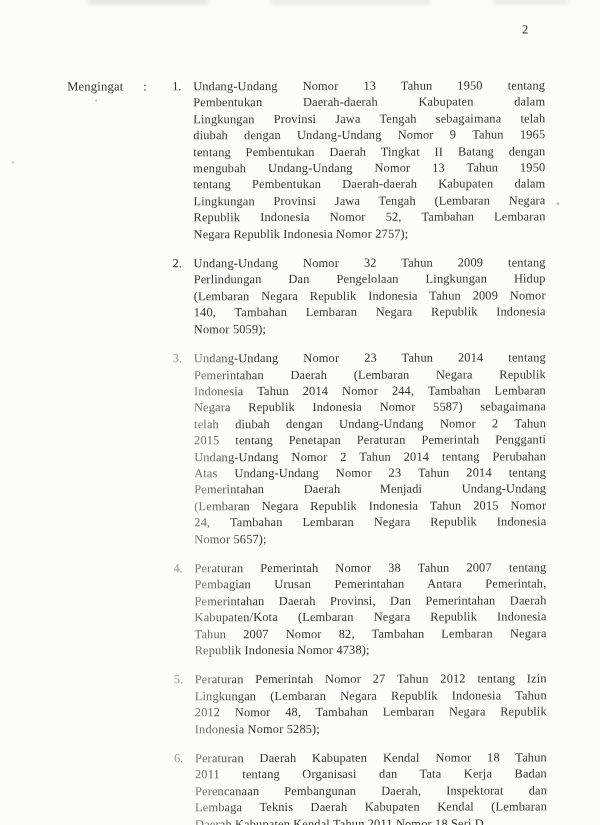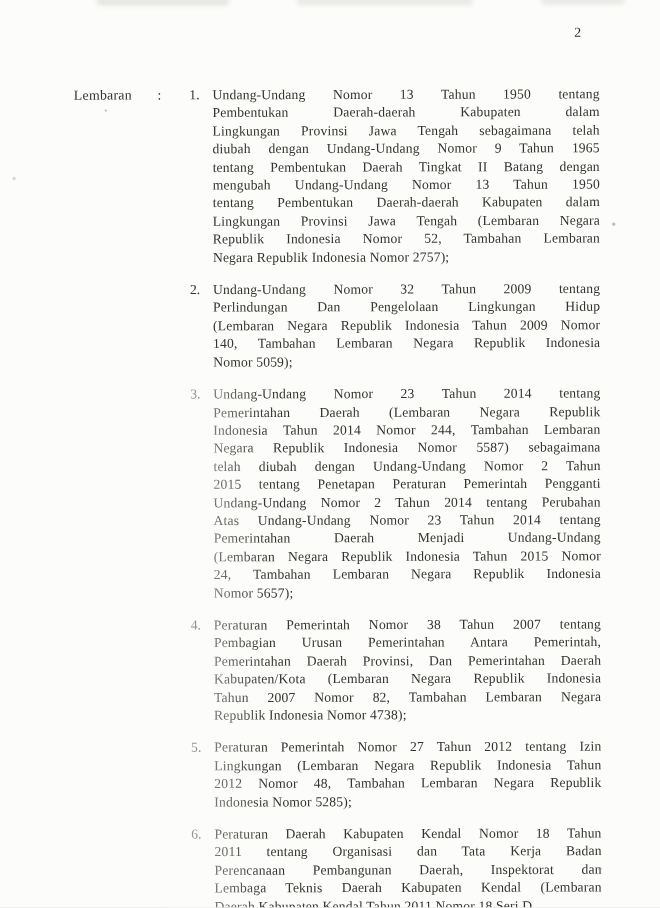--- a/index.html
+++ b/index.html
@@ -114,21 +114,21 @@
 <body>
 
 <div class="page">
   <div class="scan-smudge smudge-a"></div>
   <div class="scan-smudge smudge-b"></div>
   <div class="scan-smudge smudge-c"></div>
 
   <div class="page-content">
     <div class="page-number">2</div>
 
-    <div class="considering-label">Lembaran</div>
+    <div class="considering-label">Mengingat</div>
     <div class="separator-colon">:</div>
 
     <div class="legal-list" id="legal-list">
         <div class="list-item">
           <span class="num">1.</span>
           <div class="line">Undang-Undang Nomor 13 Tahun 1950 tentang</div>
           <div class="line">Pembentukan Daerah-daerah Kabupaten dalam</div>
           <div class="line">Lingkungan Provinsi Jawa Tengah sebagaimana telah</div>
           <div class="line">diubah dengan Undang-Undang Nomor 9 Tahun 1965</div>
           <div class="line">tentang Pembentukan Daerah Tingkat II Batang dengan</div>

